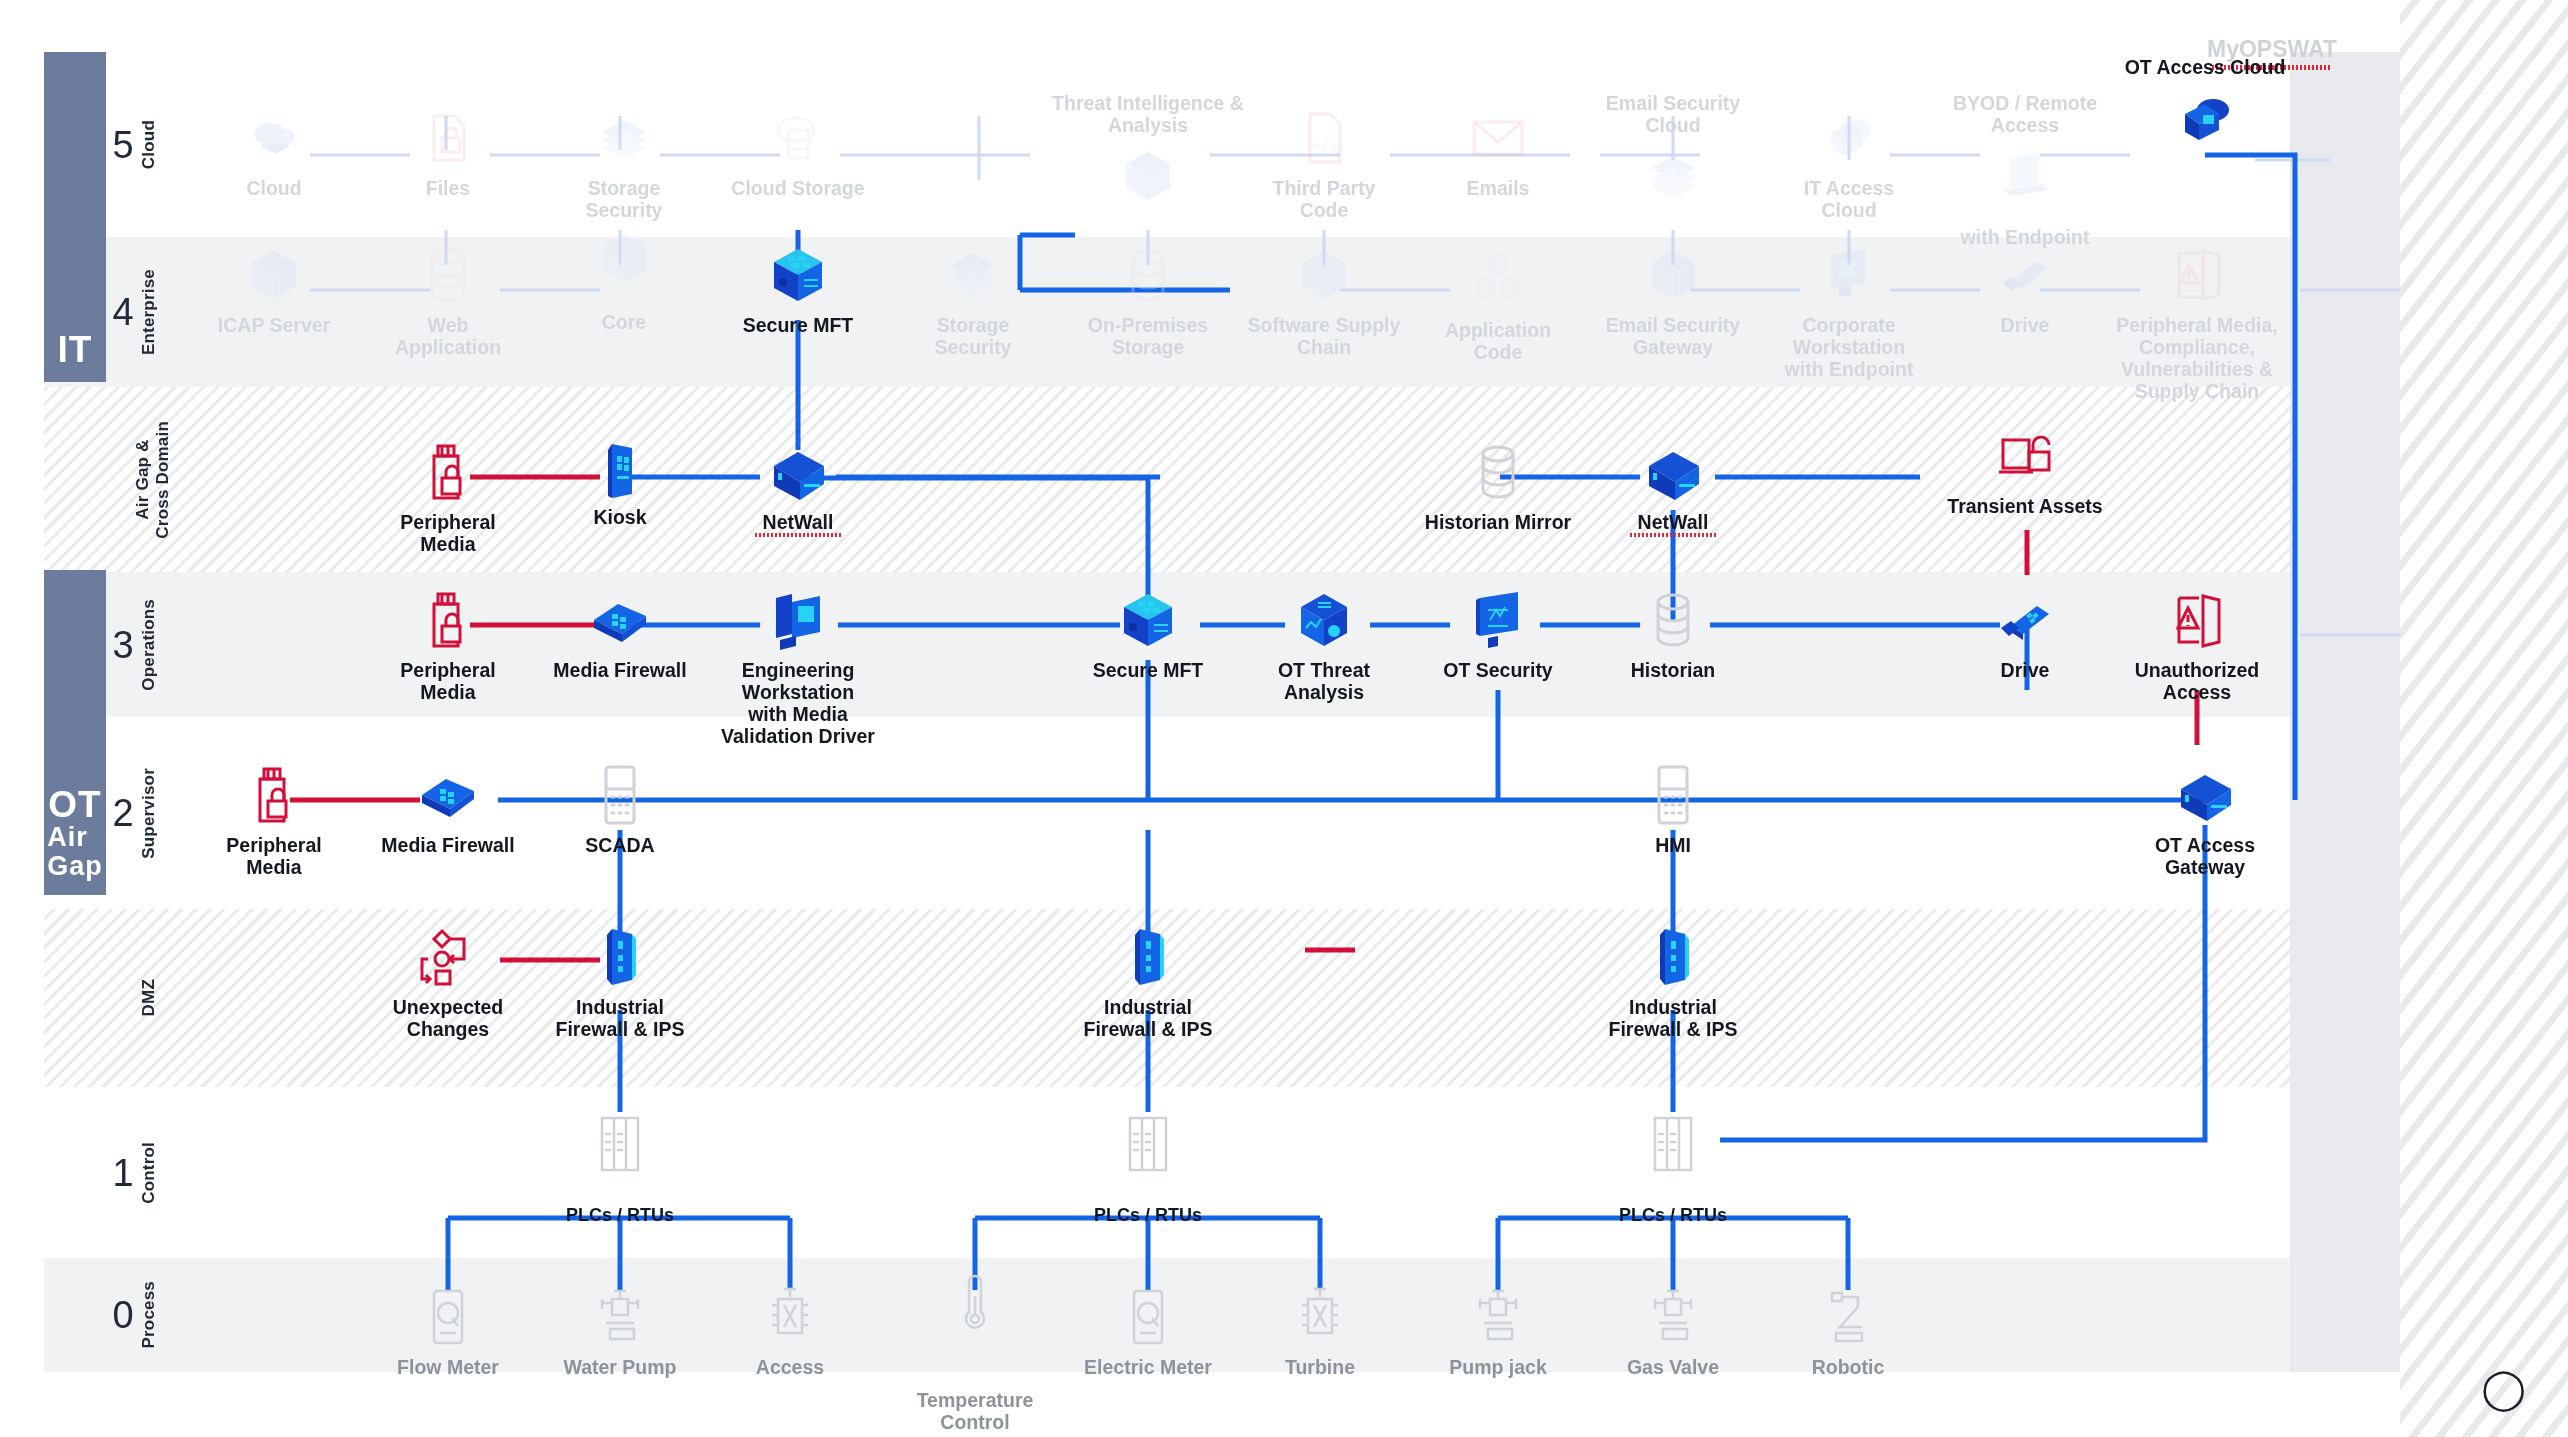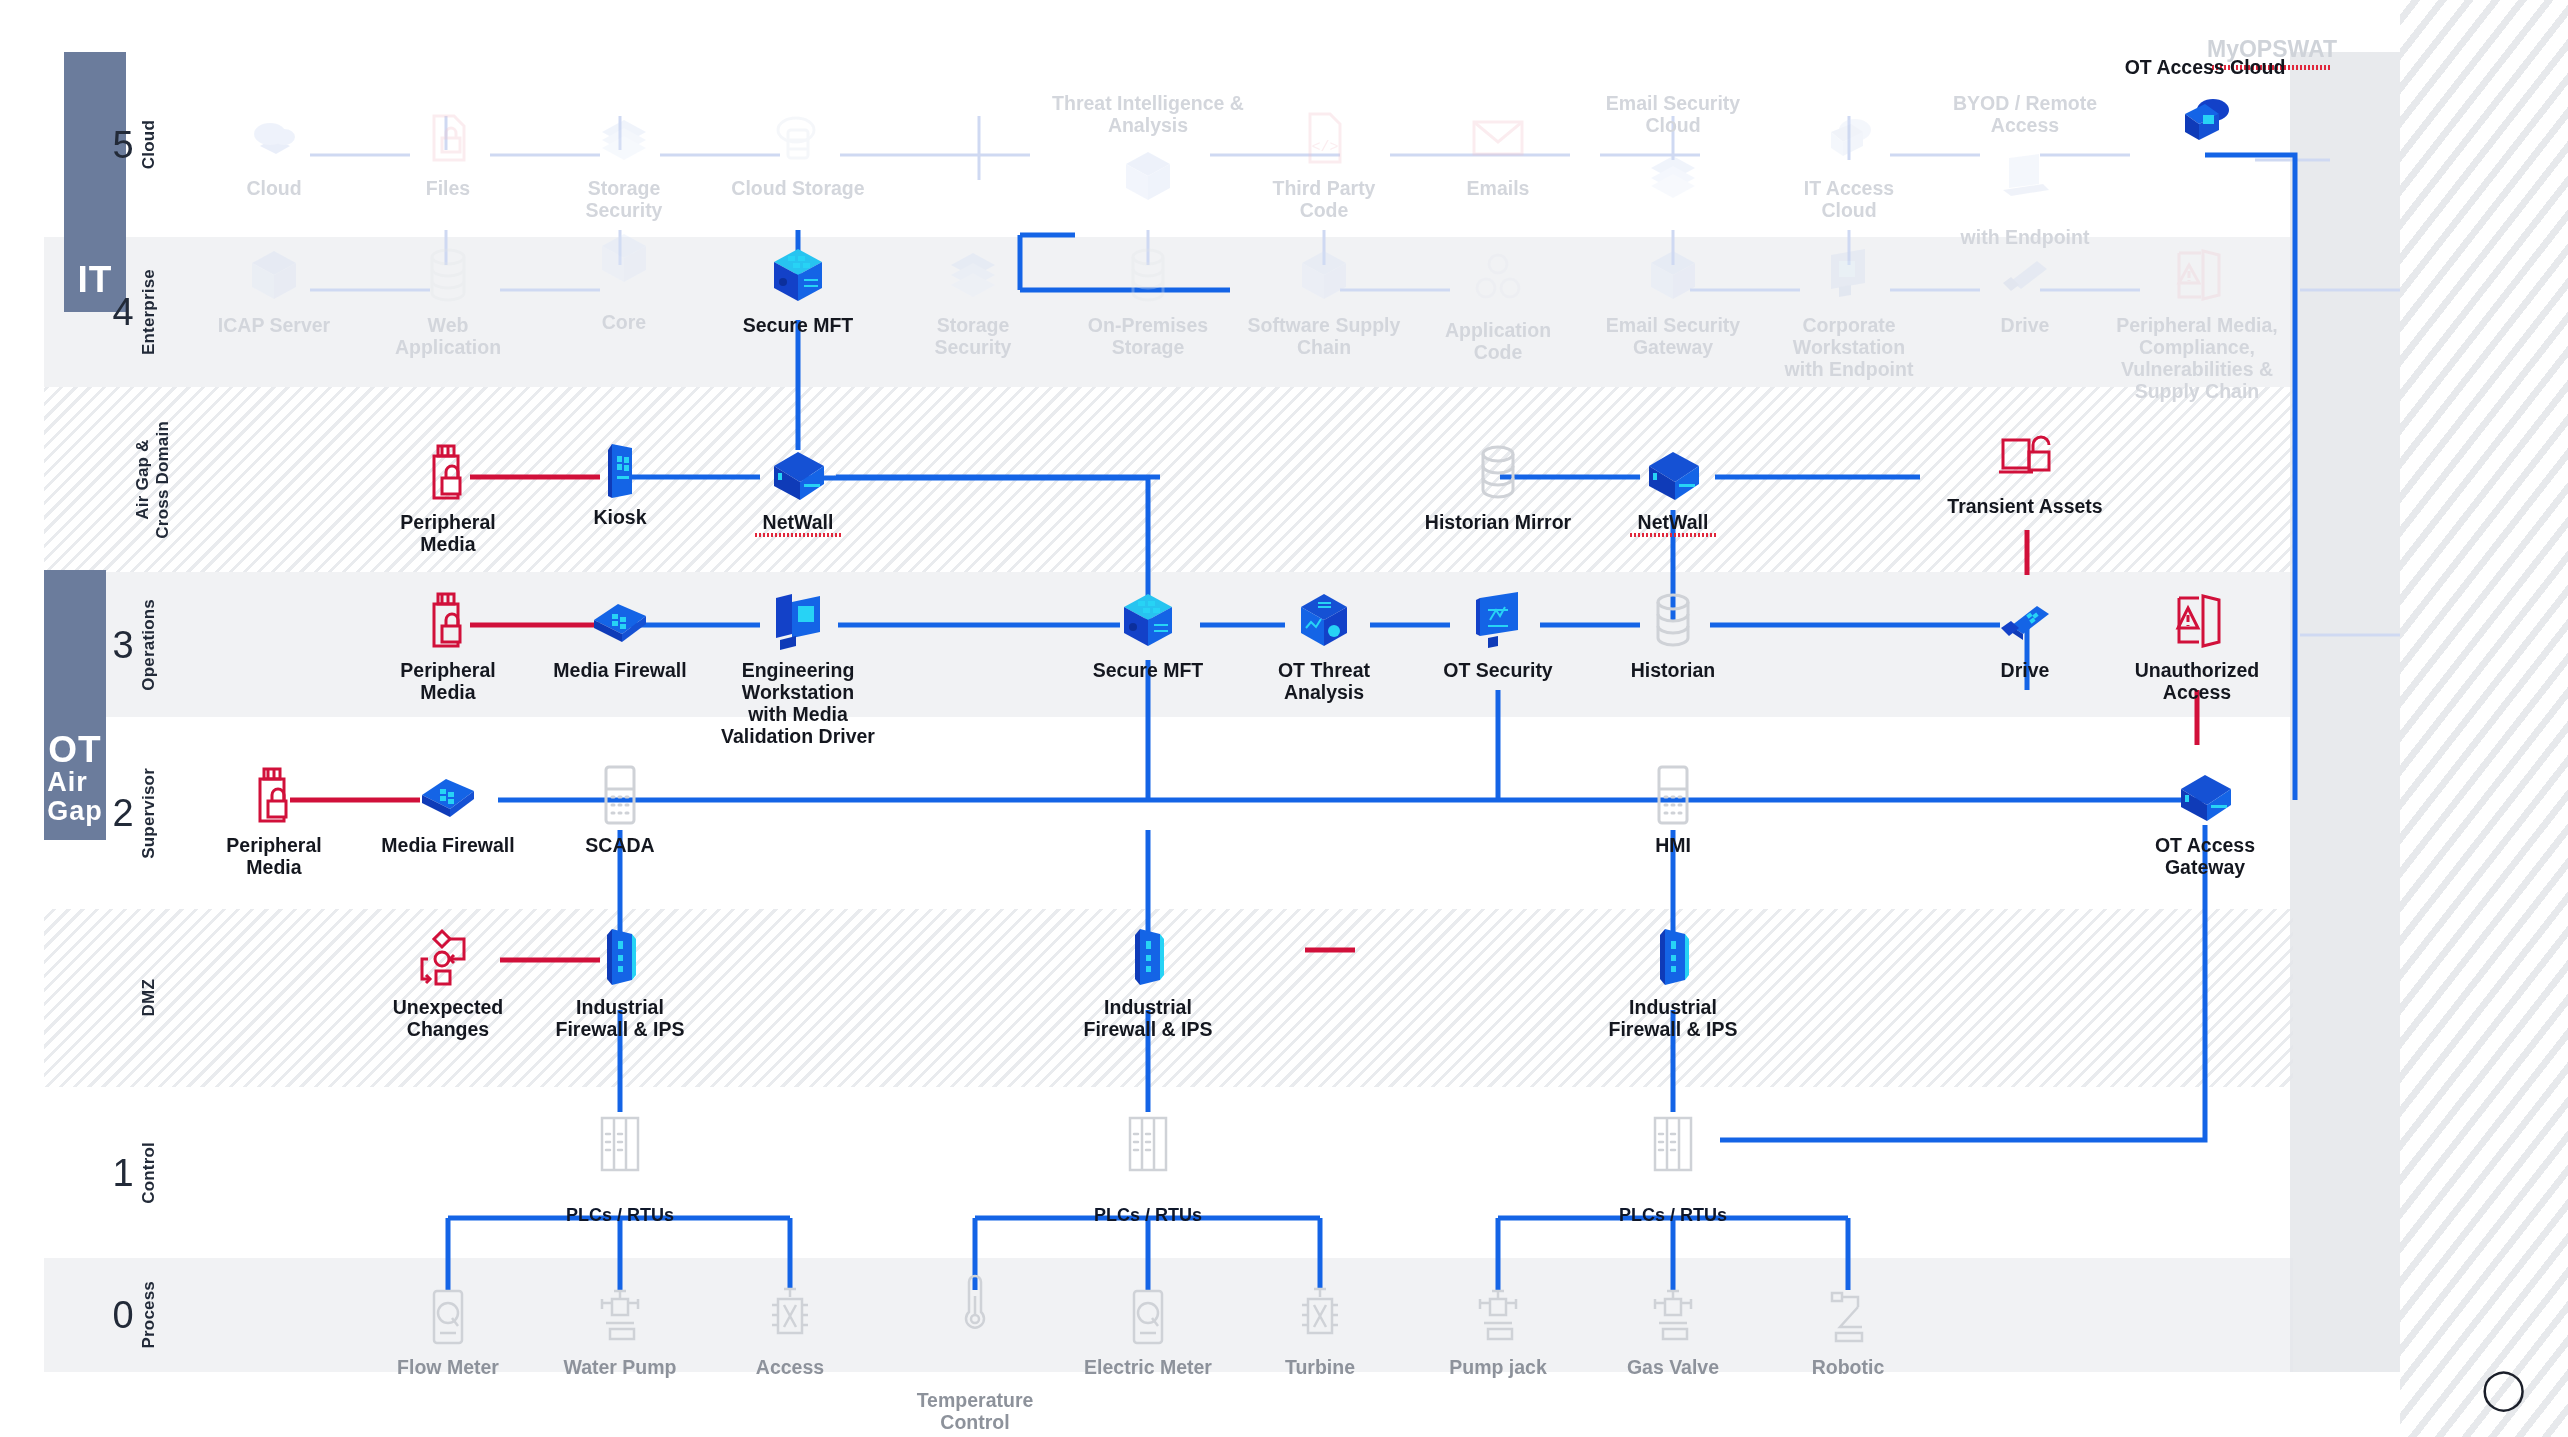--- a/index.html
+++ b/index.html
@@ -43,22 +43,22 @@
 
   
   .rail{
     position:absolute; left:44px; width:62px;
     background:#6b7c9c;
     color:#fff; font-weight:bold;
     display:flex; flex-direction:column;
     align-items:center; justify-content:flex-end;
     padding-bottom:14px; letter-spacing:1px;
   }
-  .rail.it { top:52px; height:260px;margin-left:20px; }
-  .rail.ot { top:570px; height:270px; }
+  .rail.it { top:52px; height:330px; }
+  .rail.ot { top:570px; height:325px; }
   .rail .big { font-size:37px; line-height:1.0; }
   .rail .sub { font-size:27px; line-height:1.08; font-weight:bold; }
 
   
   .lvl { position:absolute; left:110px; width:62px;
          display:flex; align-items:center; justify-content:flex-start; gap:3px; }
   .lvl .num {
     font-size:38px; font-weight:400; color:#222a38; line-height:1;
     width:26px; text-align:center;
   }

